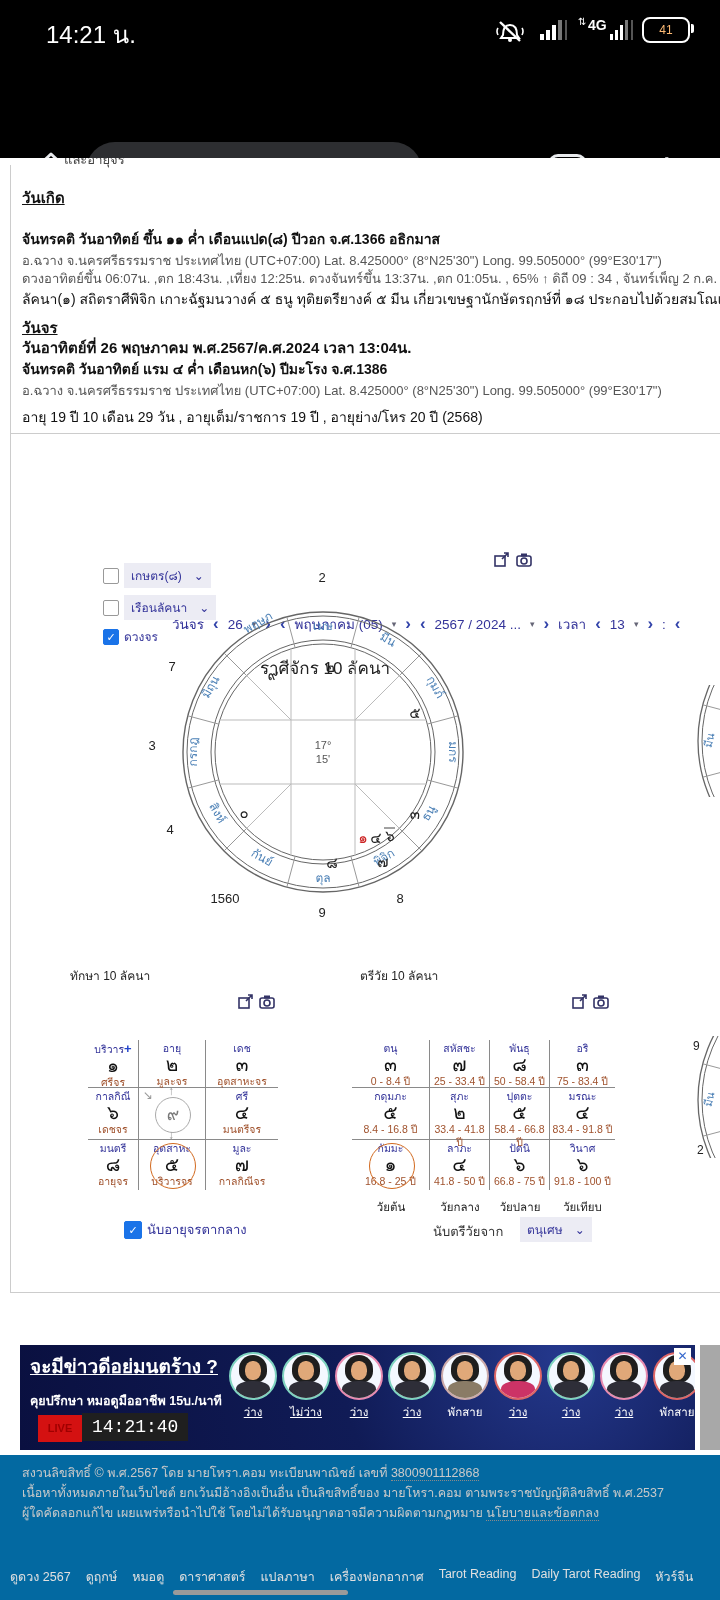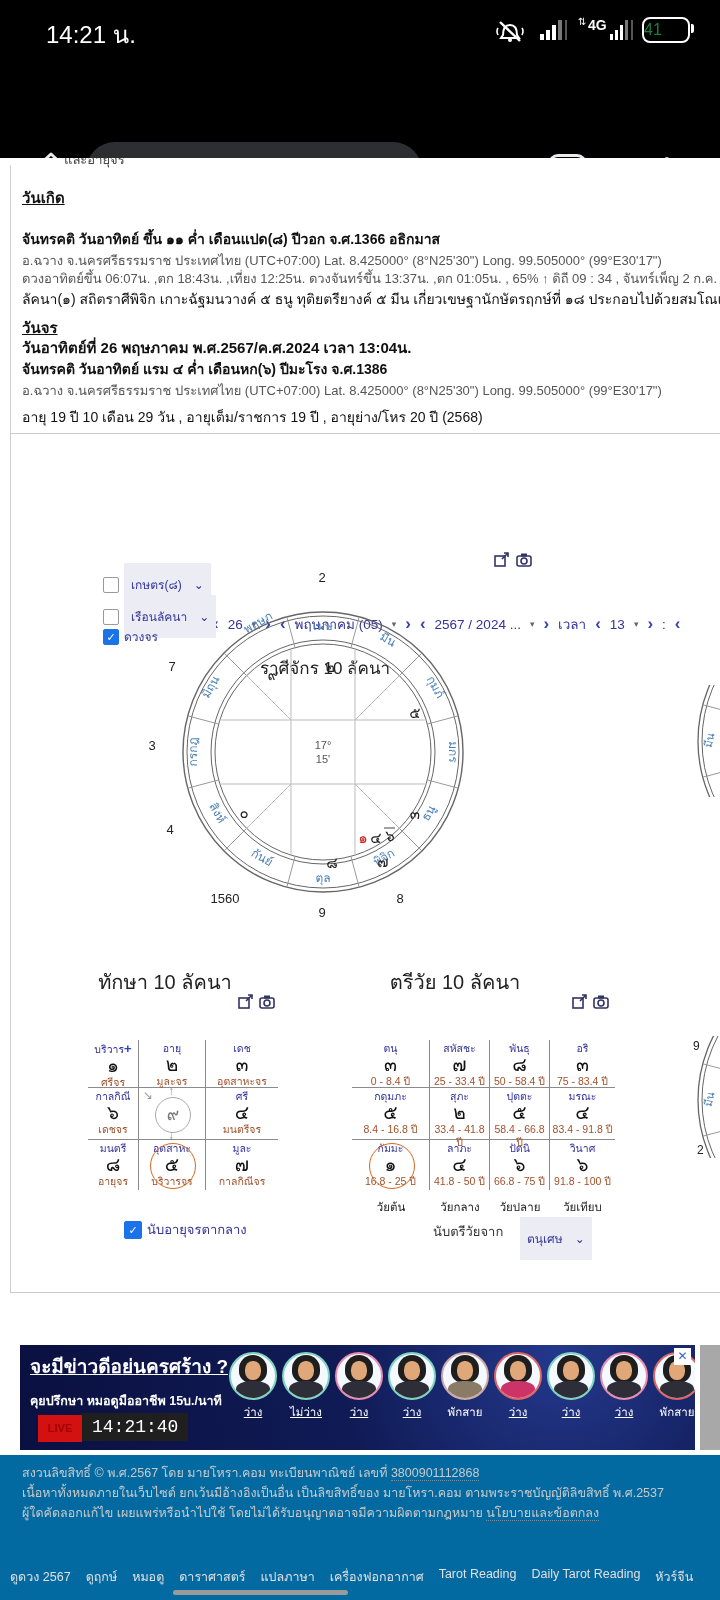--- a/index.html
+++ b/index.html
@@ -34,37 +34,37 @@
   #datenav{left:172px;top:455px;width:548px;display:flex;align-items:center;gap:9px;
            white-space:nowrap;overflow:hidden;color:#333399;font-size:13.5px}
   .chev{color:#3344aa;font-size:17px;font-weight:bold}
   .caret{color:#667;font-size:9px}
   #wheel-title{left:0;top:496px;width:650px;text-align:center;font-size:17px;color:#222}
   
   .combo{display:flex;align-items:center;gap:5px}
   .cbx{width:14px;height:14px;background:#fff;border:1.5px solid #999;border-radius:2px}
   .cbx.on{background:#1a73e8;border-color:#1a73e8;color:#fff;font-size:11px;line-height:14px;
           text-align:center;font-weight:bold}
-  .combo-bg{background:#ececf4;display:flex;align-items:center;gap:12px;padding:12px 7px;
+  .combo-bg{background:#ececf4;display:flex;align-items:center;gap:12px;padding:3px 7px;
             color:#333399;font-size:12px}
   .combo-lbl{color:#333399;font-size:12px}
   .mini-ic{color:#333366}
   
   .grid3{left:88px;top:1040px;display:grid;grid-template-columns:51px 67px 72px;
          grid-template-rows:48px 52px 50px}
   .grid4{left:352px;top:1040px;display:grid;grid-template-columns:78px 60px 60px 65px;
          grid-template-rows:48px 52px 50px}
   .cell{text-align:center;position:relative;padding-top:2px;box-sizing:border-box}
   .bR{border-right:1px solid #8a8a8a}.bB{border-bottom:1px solid #8a8a8a}
   .c-top{font-size:10.5px;color:#333399;line-height:13px}
   .c-num{font-size:19px;color:#111;line-height:20px}
   .c-bot{font-size:10.5px;color:#a0522d;line-height:13px}
   .oring{position:absolute;left:50%;top:50%;width:44px;height:44px;margin:-22px 0 0 -22px;
          border:1.6px solid #d2691e;border-radius:50%;pointer-events:none}
-  .tbl-title{font-size:20px;color:#222;text-align:center}
+  .tbl-title{font-size:12px;color:#222;text-align:left}
   .tri-foot{display:grid;grid-template-columns:78px 60px 60px 65px;font-size:11.5px;color:#222;
             text-align:center}
   
   .ctr-circle{position:absolute;left:50%;top:50%;width:34px;height:34px;margin:-17px 0 0 -17px;
               border:1.4px solid #aaa;border-radius:50%;color:#777;font-size:17px;line-height:33px;
               text-align:center}
   .ar{position:absolute;color:#999;font-size:12px}
   
   #opt-left-lbl,#opt-right-lbl{font-size:13px}
   
@@ -131,21 +131,21 @@
   </svg>
   <div class="abs" style="left:578px;top:16px;color:#fff;font-size:10px">⇅</div>
   <div class="abs" style="left:588px;top:17px;color:#fff;font-size:14px;font-weight:bold">4G</div>
   <svg class="abs sicon" style="left:610px" width="26" height="26">
     <rect x="0" y="16" width="3" height="6" fill="#fff"></rect>
       <rect x="5" y="12" width="3" height="10" fill="#fff"></rect>
     <rect x="10" y="7" width="3" height="15" fill="#fff"></rect>
       <rect x="15" y="2" width="3" height="20" fill="#777"></rect>
     <rect x="21" y="2" width="2" height="20" fill="#555"></rect>
   </svg>
-  <div class="abs" style="left:642px;top:17px;width:44px;height:22px;border:2.5px solid #fff;border-radius:8px;color:#15803d;font-size:16px;text-align:left;line-height:22px">
+  <div class="abs" style="left:642px;top:17px;width:44px;height:22px;border:2.5px solid #fff;border-radius:8px;color:#fdba74;font-size:12px;text-align:center;line-height:22px">
     <span>41</span>
   </div>
   <div class="abs" style="left:691px;top:24px;width:3px;height:9px;background:#fff;border-radius:0 2px 2px 0"></div>
 </div>
 
 <div class="abs" id="browserbar">
   <svg class="abs" style="left:30px;top:88px" width="42" height="44">
     <path d="M6 20 L21 6 L36 20 M10 17 V38 H32 V17" fill="none" stroke="#e8eaed" stroke-width="3" stroke-linejoin="round"></path>
   </svg>
   <div class="abs" id="urlpill">
@@ -478,21 +478,21 @@
   </div>
 
   <div class="abs hr" style="left:10px;top:1134px;width:710px"></div>
 
   <div class="abs" id="review">
     <span>อ่าน ใช้งาน ดูดวง 10 ลัคนา แล้ว </span><span class="lnk">เขียนรีวิว</span><span> และคลิก Like , Share ให้ด้วยนะครับ :)  </span><span>4.93</span><span class="star">★</span><span> จาก </span><span class="lnk">215</span><span> รีวิว</span>
   </div>
 </div>
 
 <div class="abs" id="ad">
-  <div class="abs" id="ad-head">จะมีข่าวดีอย่นครศร้าง ?</div>
+  <div class="abs" id="ad-head">จะมีข่าวดีอย่มนตร้าง ?</div>
   <div class="abs" id="ad-sub">คุยปรึกษา หมอดูมืออาชีพ 15บ./นาที</div>
   <div class="abs" id="ad-live">LIVE</div>
   <div class="abs" id="ad-time">14:21:40</div>
   <div class="abs" id="ad-row">
     <div class="fortune">
         <div class="av">
           <div class="hair"></div>
           <div class="bod"></div>
           <div class="fce"></div>
         </div>

